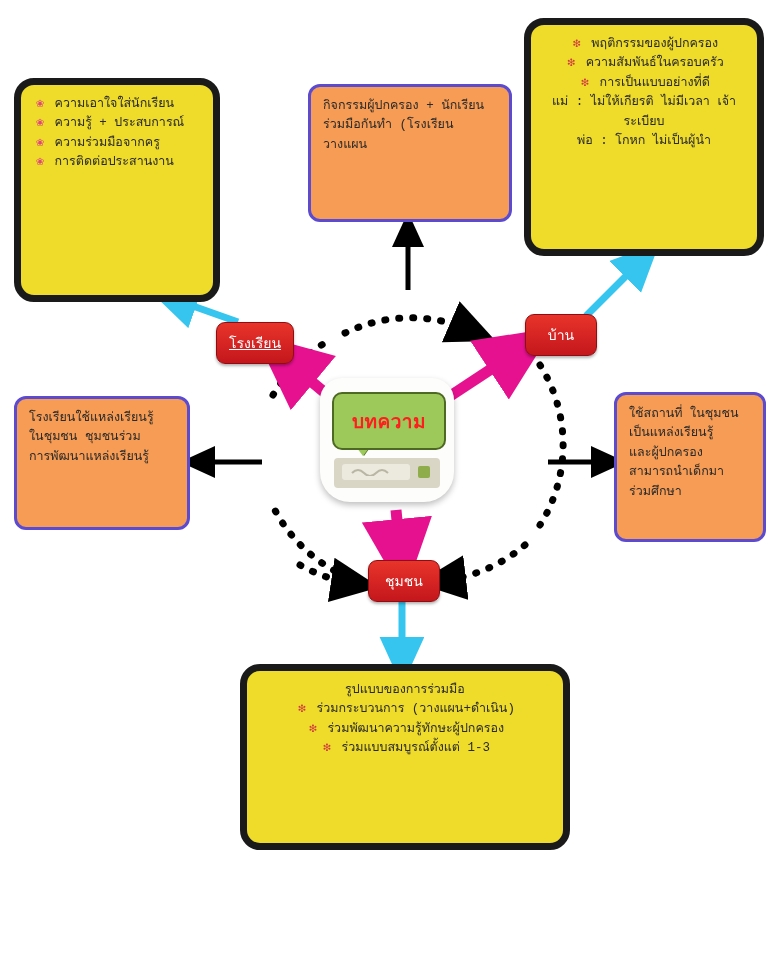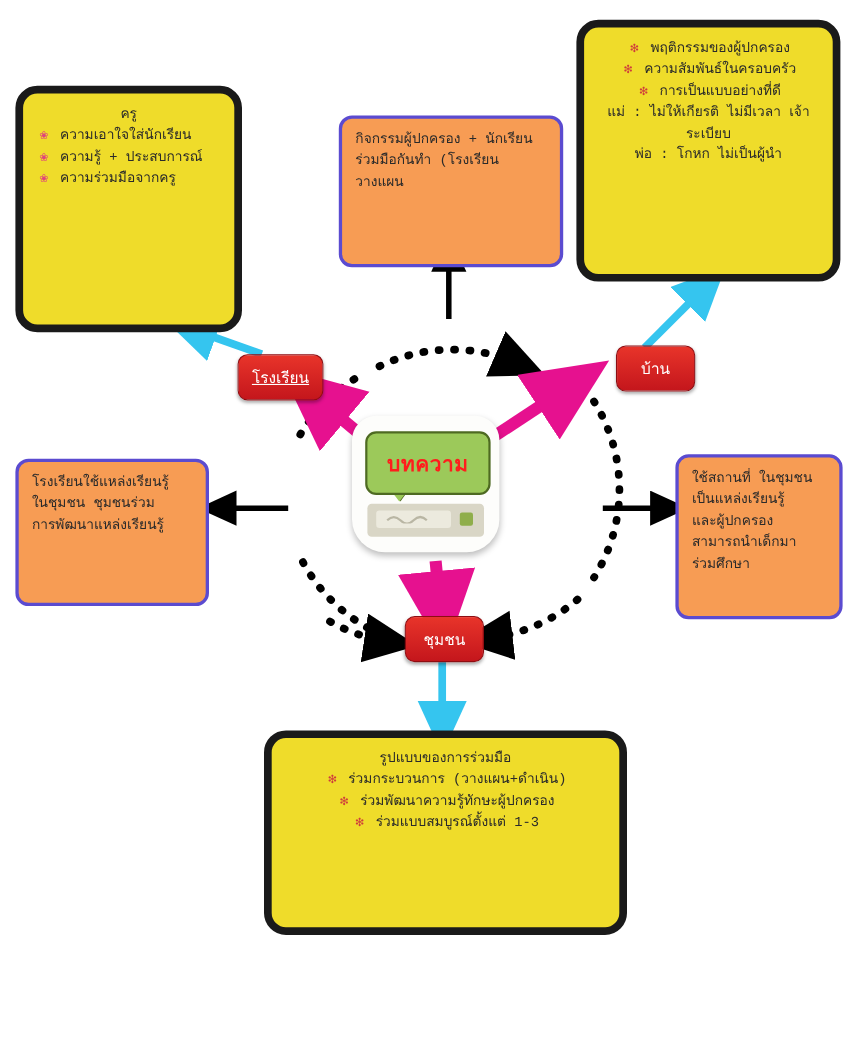--- a/index.html
+++ b/index.html
@@ -120,38 +120,37 @@
     border-radius: 9px;
     border: 1px solid #8e0d12;
     color: #ffffff;
     font-size: 14px;
     display: flex;
     align-items: center;
     justify-content: center;
     box-shadow: 0 2px 3px rgba(0,0,0,0.3);
   }
   .hub-school { left: 216px; top: 322px; width: 76px; height: 40px; text-decoration: underline; }
-  .hub-home   { left: 560px; top: 314px; width: 70px; height: 40px; }
+  .hub-home   { left: 525px; top: 314px; width: 70px; height: 40px; }
   .hub-comm   { left: 368px; top: 560px; width: 70px; height: 40px; }
 
   
   .box {
     position: absolute;
     box-sizing: border-box;
     padding: 10px 12px;
     font-size: 12.5px;
     line-height: 1.55;
     color: #2a2a2a;
     font-family: Liberation Mono, monospace;
   }
   .box-orange {
     background: #f79c54;
     border: 3px solid #5b4bd0;
     border-radius: 12px;
-    margin-top: 21px;
   }
   .box-yellow {
     background: #efdc2a;
     border: 7px solid #1a1a1a;
     border-radius: 20px;
   }
   .box .line { display: block; }
   .center-txt { text-align: center; }
 
   .box-teacher  { left: 14px;  top: 78px;  width: 206px; height: 224px; }
@@ -233,32 +232,35 @@
   <span>โรงเรียน</span>
 </div>
 <div class="hub hub-home">
   <span>บ้าน</span>
 </div>
 <div class="hub hub-comm">
   <span>ชุมชน</span>
 </div>
 
 <div class="box box-yellow box-teacher">
-  <div class="line center-txt">ครู</div>
   <div class="line">
     <span class="bullet flower">❀</span>
     <span>ความเอาใจใส่นักเรียน</span>
   </div>
   <div class="line">
     <span class="bullet flower">❀</span>
     <span>ความรู้ + ประสบการณ์</span>
   </div>
   <div class="line">
     <span class="bullet flower">❀</span>
     <span>ความร่วมมือจากครู</span>
+  </div>
+  <div class="line">
+    <span class="bullet flower">❀</span>
+    <span>การติดต่อประสานงาน</span>
   </div>
 </div>
 
 <div class="box box-orange box-parent">
   <div class="line">กิจกรรมผู้ปกครอง + นักเรียน</div>
   <div class="line">ร่วมมือกันทำ (โรงเรียน</div>
   <div class="line">วางแผน</div>
 </div>
 
 <div class="box box-yellow box-family">

